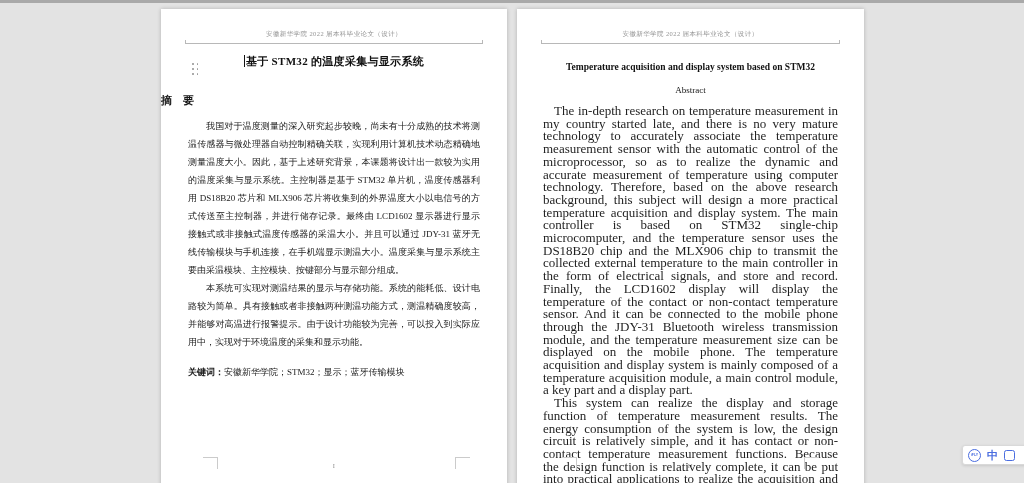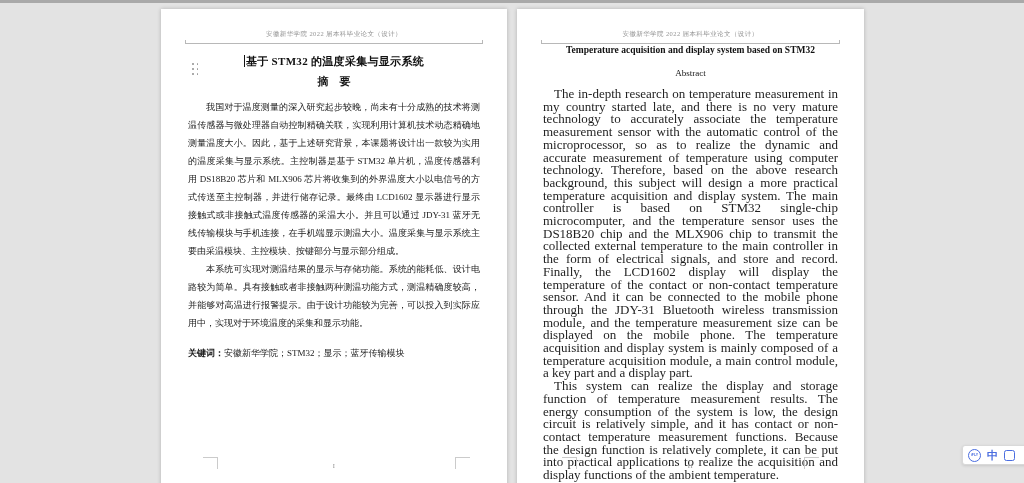--- a/index.html
+++ b/index.html
@@ -35,31 +35,31 @@
     margin-top:10px; text-align:center; font-weight:bold; font-size:11px;
     color:#111; letter-spacing:.3px; position:relative;
   }
   .caret { display:inline-block; width:1px; height:12px; background:#111; vertical-align:-2px; margin-right:1px; }
   .drag-handle {
     position:absolute; left:31px; top:54px; width:7px; height:13px;
     display:grid; grid-template-columns:1fr 1fr; grid-gap:2.5px 2px; cursor:grab;
   }
   .drag-handle i { width:1.6px; height:1.6px; border-radius:50%; background:#9a9a9a; }
 
-  .section-heading-cn { margin-top:5px; text-align:center; font-weight:bold; font-size:11px; color:#151515; }
+  .section-heading-cn { margin-top:24px; text-align:left; font-weight:bold; font-size:11px; color:#151515; }
 
   .body-cn {
     margin:9px 27px 0 27px; font-size:9px; line-height:18px; color:#212121;
     text-align:justify;
   }
   .body-cn p { text-indent:2em; }
   .keywords-cn { margin:15px 27px 0 27px; font-size:9px; color:#1c1c1c; }
   .keywords-cn b { font-weight:bold; }
 
-  .doc-title-en { margin-top:1px; text-align:center; font-weight:bold; font-size:9.5px; color:#111; }
+  .doc-title-en { margin-top:18px; text-align:center; font-weight:bold; font-size:9.5px; color:#111; }
   .section-heading-en { margin-top:13px; text-align:center; font-weight:normal; font-size:9px; color:#131313; }
   .body-en {
     margin:10px 26px 0 26px; font-size:13px; line-height:12.7px; color:#1e1e1e;
     text-align:justify;
   }
   .body-en p { text-indent:11px; }
   .keywords-en { margin:12px 26px 0 26px; font-size:7.5px; color:#1c1c1c; }
   .keywords-en b { font-weight:bold;padding-left:16px; }
   .misspelled { text-decoration:underline wavy #e0342f 1px; text-underline-offset:2px;padding-left:32px; }
 

